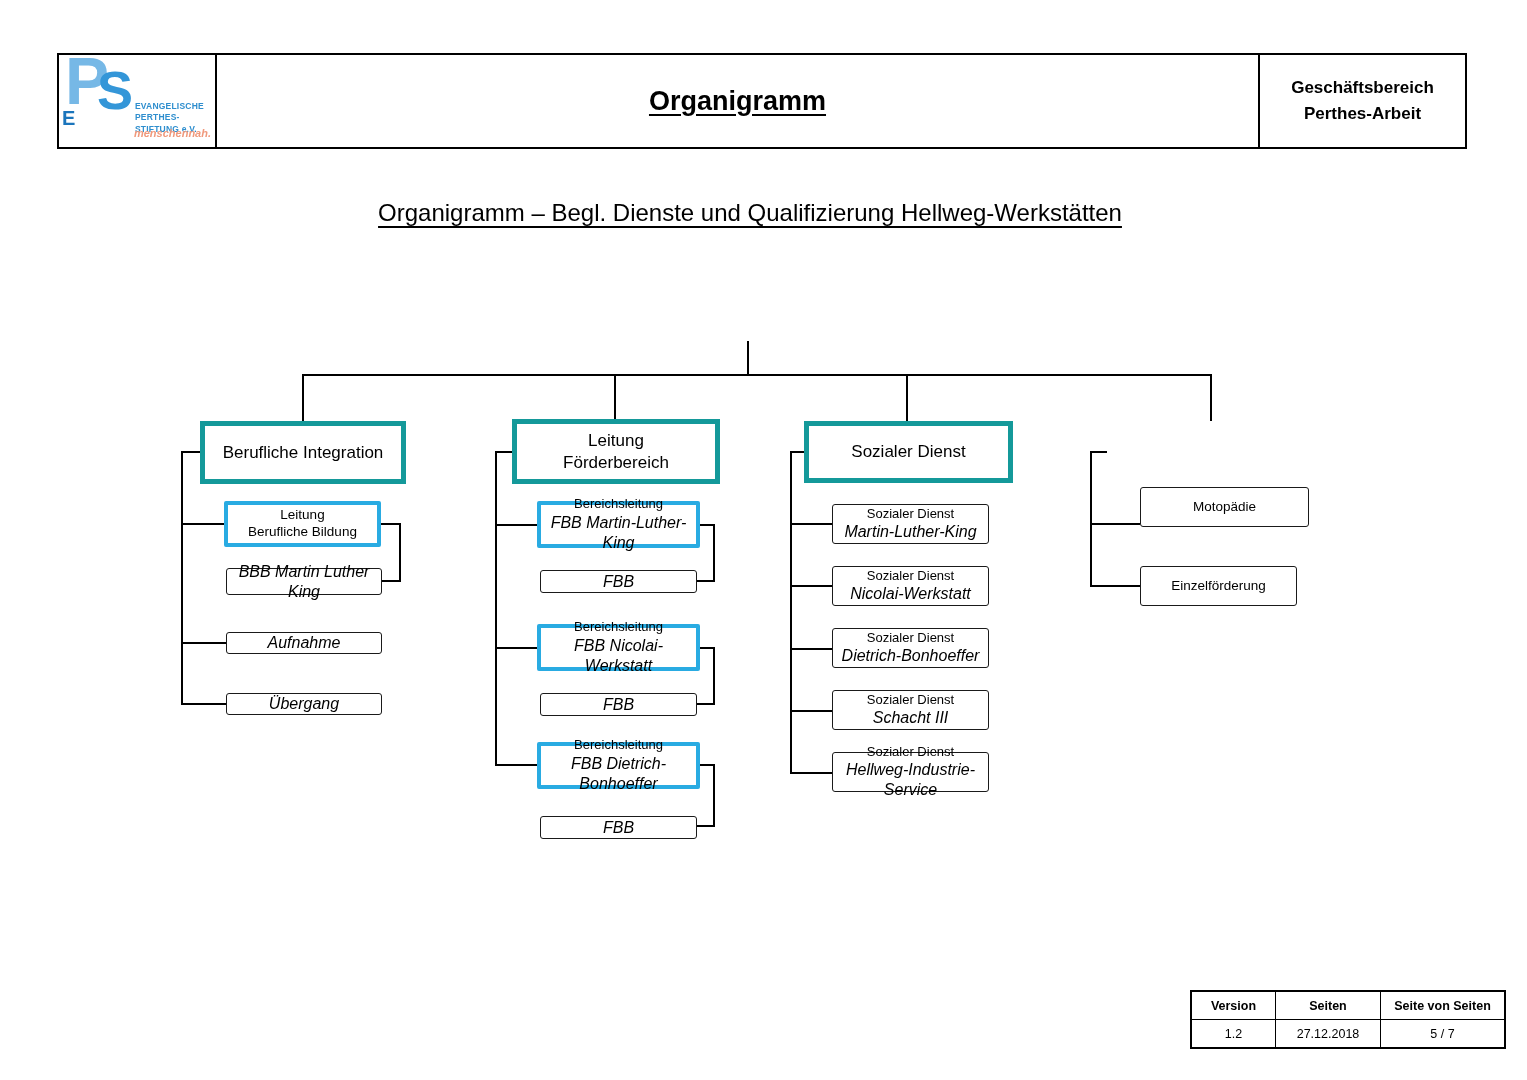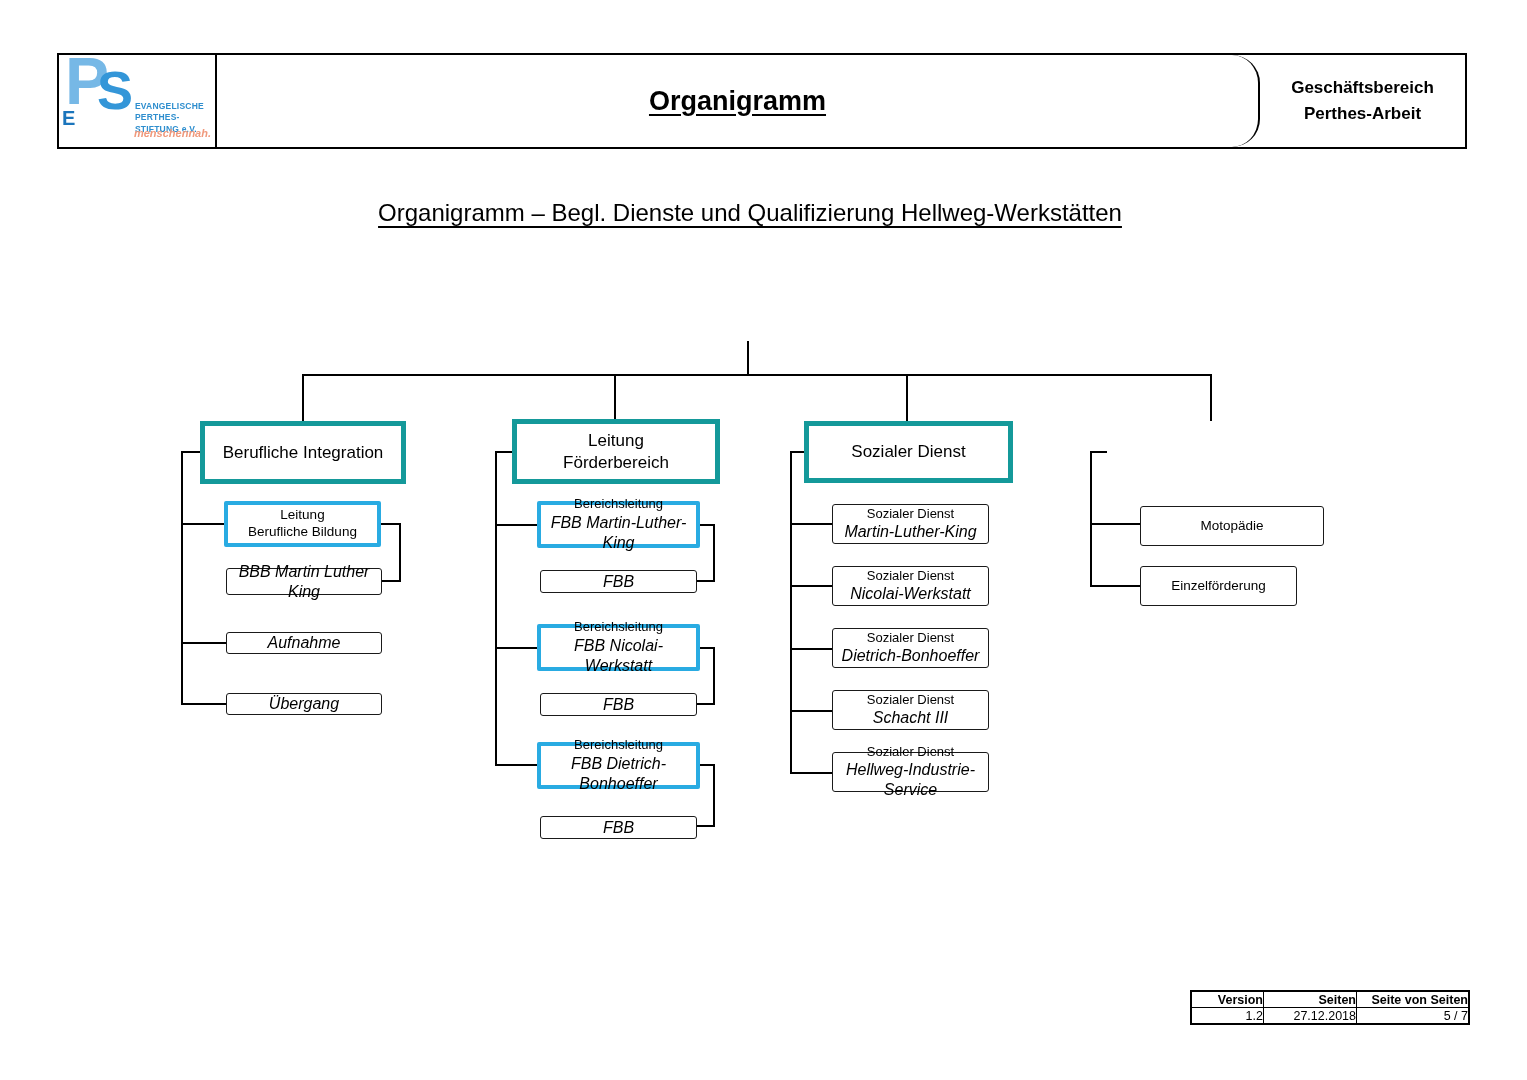--- a/index.html
+++ b/index.html
@@ -3,21 +3,21 @@
 <meta charset="utf-8">
 <style>
   html,body{margin:0;padding:0;background:#fff;}
   .page{
     position:relative;width:1527px;height:1080px;background:#fff;overflow:hidden;
     font-family:"Liberation Sans", sans-serif;color:#000;
   }
   
   .hdr{position:absolute;left:57px;top:53px;width:1410px;height:96px;border:2.5px solid #000;box-sizing:border-box;display:flex;}
   .hdr-logo{width:158px;border-right:2.5px solid #000;box-sizing:border-box;position:relative;overflow:hidden;}
-  .hdr-mid{flex:1;border-right:2.5px solid #000;box-sizing:border-box;display:flex;flex-direction:column;align-items:center;justify-content:center;gap:5px;border-radius:28px;}
+  .hdr-mid{flex:1;border-right:2.5px solid #000;box-sizing:border-box;display:flex;flex-direction:column;align-items:center;justify-content:center;gap:5px;}
   .hdr-right{width:205px;display:flex;flex-direction:column;align-items:center;justify-content:center;font-weight:bold;font-size:17px;line-height:1.55;}
   .doc-title{font-size:27px;font-weight:bold;text-decoration:underline;text-underline-offset:4px;}
   .doc-subtitle{font-size:21px;font-weight:bold;}
   
   .lg-p{position:absolute;left:6px;top:-12px;font-size:66px;font-weight:bold;color:var(--logo-light-blue,#76B8E6);}
   .lg-s{position:absolute;left:38px;top:4px;font-size:54px;font-weight:bold;color:var(--logo-mid-blue,#3496D8);}
   .lg-e{position:absolute;left:3px;top:52px;font-size:20px;font-weight:bold;color:var(--logo-dark-blue,#1B75BC);}
   .lg-org{position:absolute;left:76px;top:46px;font-size:8.5px;font-weight:bold;color:var(--logo-blue,#2E8ECE);line-height:1.35;letter-spacing:.2px;}
   .lg-tag{position:absolute;right:4px;top:72px;font-size:11px;font-style:italic;color:var(--tagline-orange,#F0997C);font-weight:bold;}
   
@@ -28,21 +28,21 @@
   .teal{border:5px solid var(--branch-border,#14999A);font-size:17px;}
   .cyan{border:4px solid var(--leader-border,#29ABE2);border-radius:2px;}
   .plain{border:1.5px solid #1a1a1a;border-radius:3px;}
   .fs15{font-size:13px;}
   .fs14{font-size:13.5px;}
   .fs13{font-size:16px;font-style:italic;}
   
   .ln{position:absolute;background:#000;}
   
   .ft{position:absolute;left:1190px;top:990px;border-collapse:collapse;font-size:12.5px;}
-  .ft td{border:1.5px solid #000;text-align:right;padding:0;height:15px;}
+  .ft td{border:1.5px solid #000;text-align:center;padding:6px;height:15px;}
   .ft .hd td{font-weight:bold;}
   .ft{border:2px solid #000;}
 </style>
 </head>
 <body>
 
 <div class="page">
 
   <div class="hdr">
     <div class="hdr-logo">
@@ -173,21 +173,21 @@
   <div class="box plain" style="left:832px;top:752px;width:157px;height:40px">
     <div class="fs15">Sozialer Dienst</div>
     <div class="fs13">Hellweg-Industrie-Service</div>
   </div>
 
   <div class="ln" style="left:1090px;top:451px;width:17px;height:2px"></div>
   <div class="ln" style="left:1090px;top:452px;width:2px;height:134px"></div>
   <div class="ln" style="left:1090px;top:523px;width:50px;height:2px"></div>
   <div class="ln" style="left:1090px;top:585px;width:50px;height:2px"></div>
 
-  <div class="box plain fs14" style="left:1140px;top:506px;width:184px;height:40px">
+  <div class="box plain fs14" style="left:1140px;top:487px;width:169px;height:40px">
     <div>Motopädie</div>
   </div>
   <div class="box plain fs14" style="left:1140px;top:566px;width:157px;height:40px">
     <div>Einzelförderung</div>
   </div>
 
   <table class="ft">
     <tbody>
         <tr class="hd">
       <td style="width:71px">Version</td>

